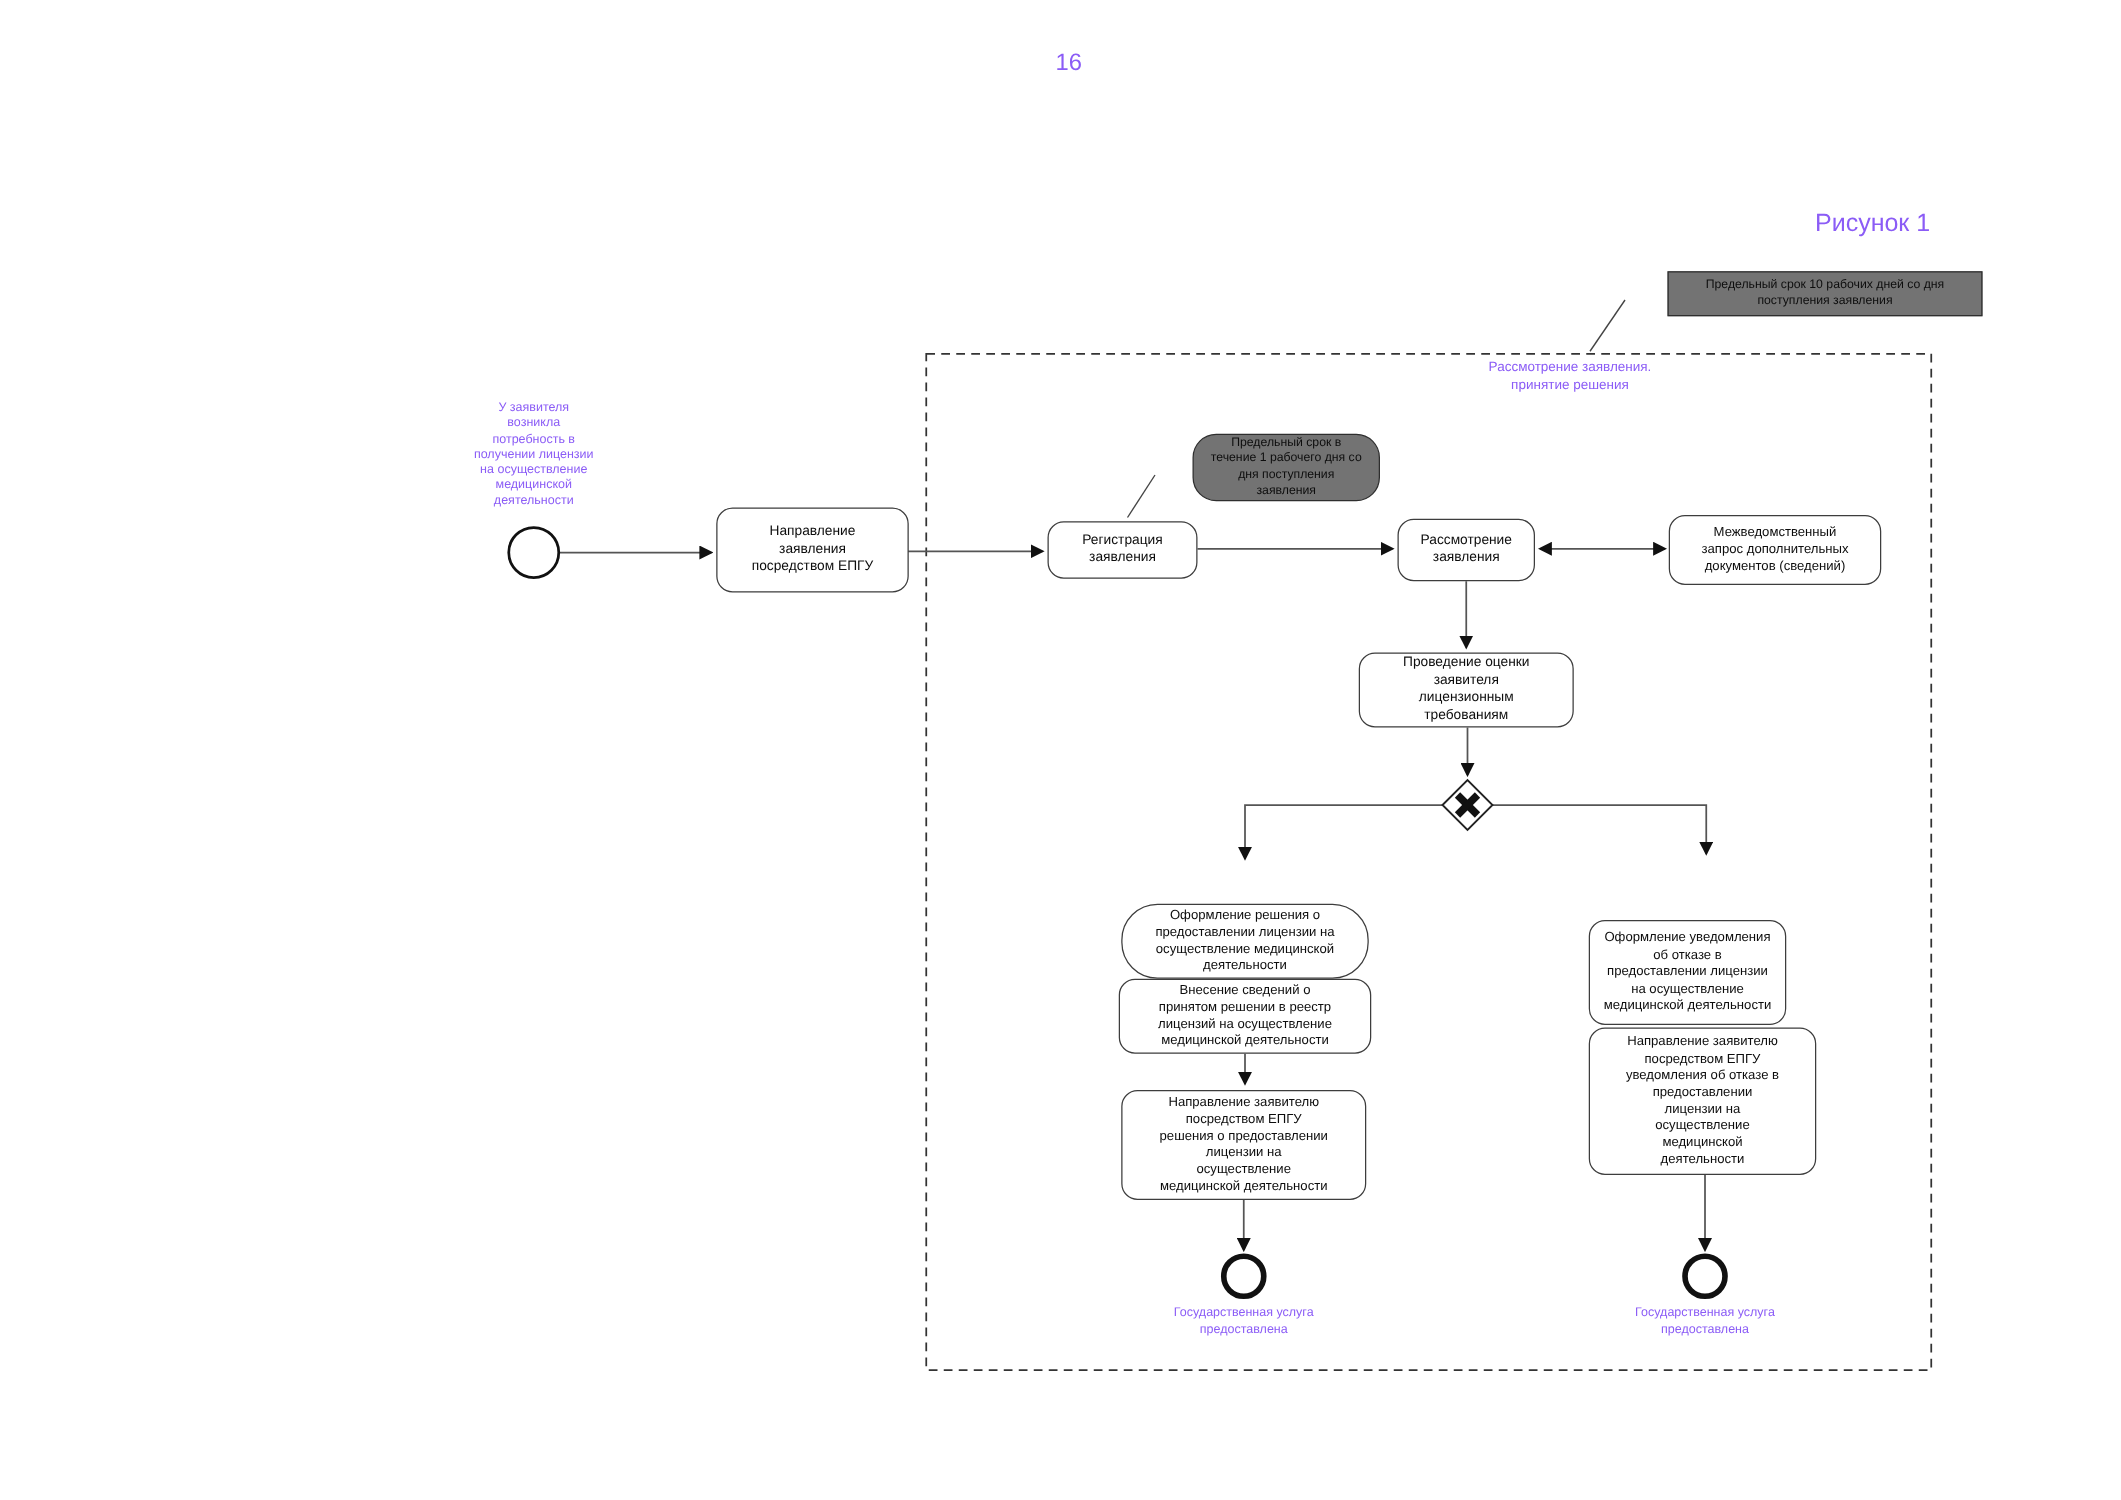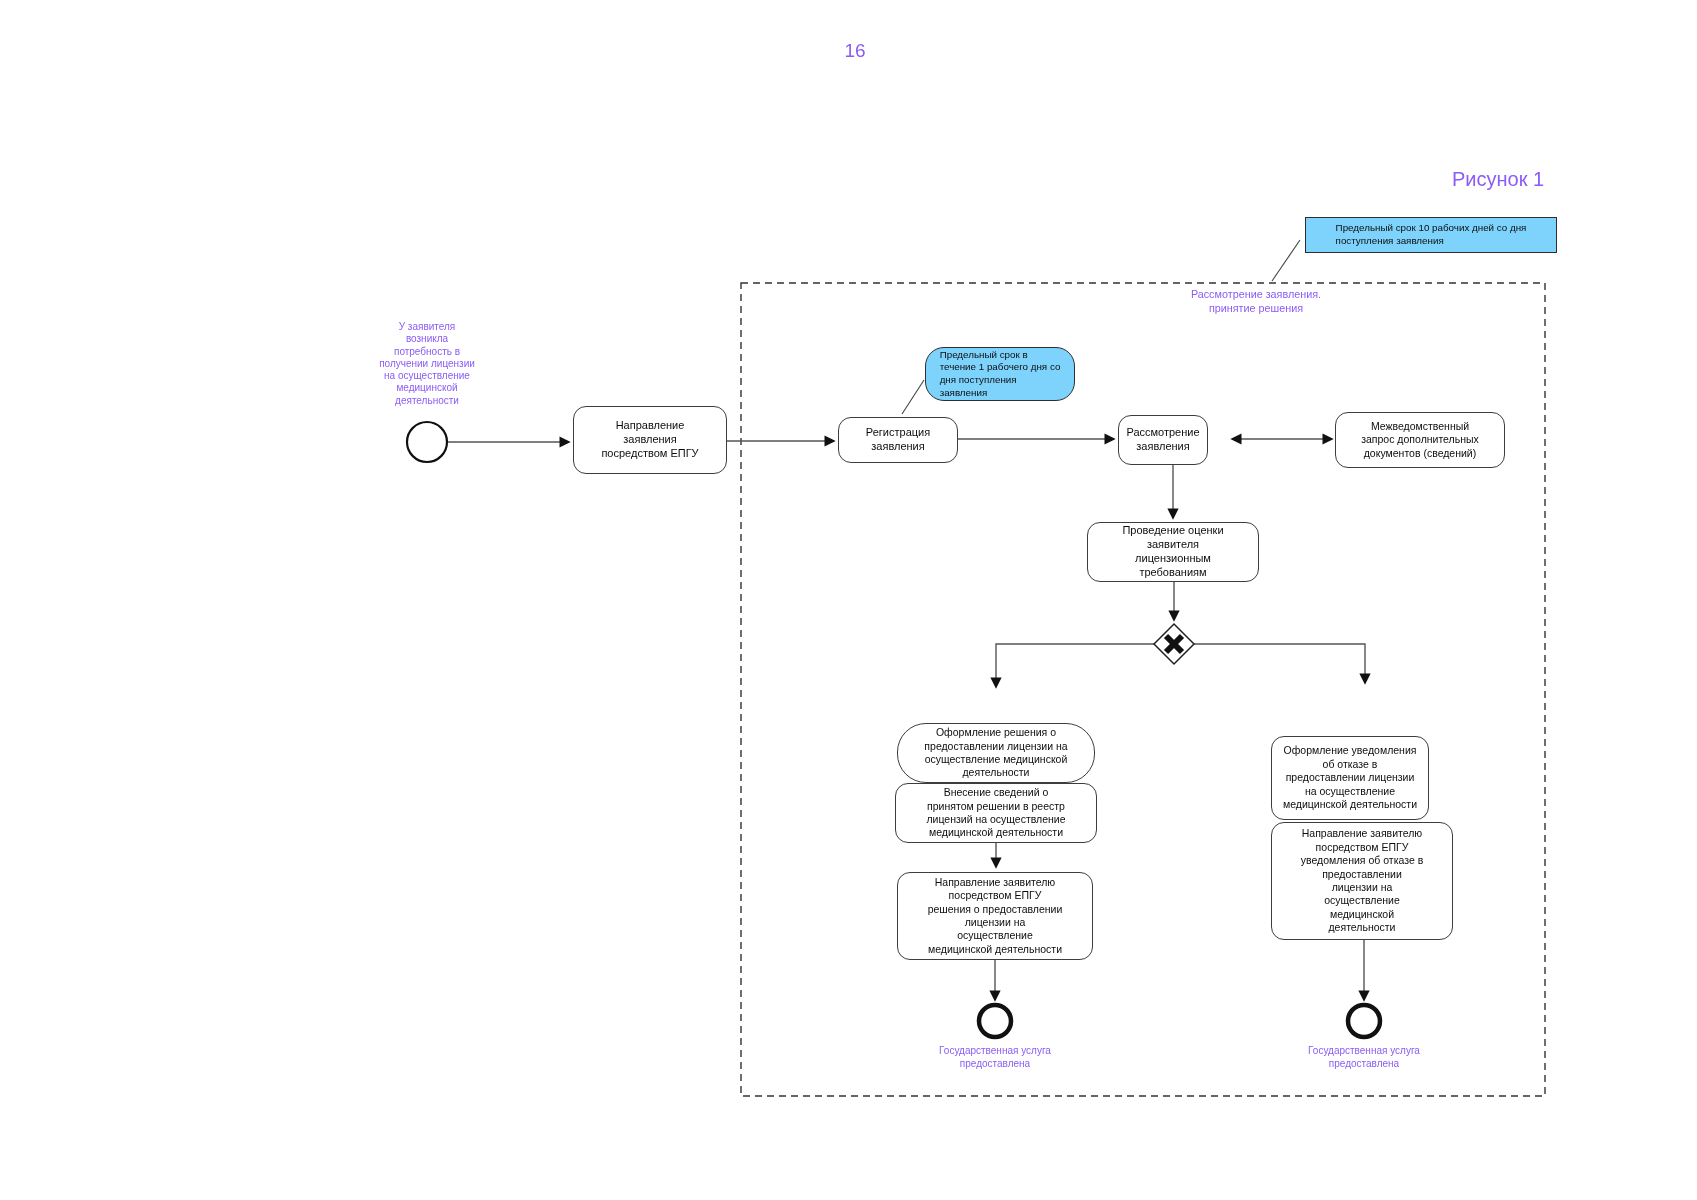--- a/index.html
+++ b/index.html
@@ -23,26 +23,27 @@
     text-align:center;
     font-size:11px;line-height:1.27;
     white-space:pre-line;
     color:#0d0d0d;
   }
   .task.small{font-size:10.5px;line-height:1.28;}
   .annotation{
     position:absolute;
     box-sizing:border-box;
     border:1.2px solid #2e2e2e;
-    background:#7dd3fc;
+    background:#737373;
     display:flex;align-items:center;justify-content:center;
-    text-align:left;
+    text-align:center;
     font-size:9.8px;line-height:1.28;
     white-space:pre-line;
     color:#0d0d0d;
+    margin-left:29px;
   }
   .freelabel{
     position:absolute;
     text-align:center;
     white-space:pre-line;
     color:#8b5cf6;
   }
   .pagenum{font-size:19px;}
   .figlabel{font-size:20px;}
 </style>
@@ -106,21 +107,21 @@
 получении лицензии
 на осуществление
 медицинской
 деятельности</div>
 
   <div class="task" style="left:573px;top:406px;width:154px;height:68px;">Направление
 заявления
 посредством ЕПГУ</div>
   <div class="task" style="left:838px;top:417px;width:120px;height:46px;">Регистрация
 заявления</div>
-  <div class="task" style="left:1118px;top:415px;width:90px;height:50px;">Рассмотрение
+  <div class="task" style="left:1118px;top:415px;width:110px;height:50px;">Рассмотрение
 заявления</div>
   <div class="task small" style="left:1335px;top:412px;width:170px;height:56px;">Межведомственный
 запрос дополнительных
 документов (сведений)</div>
   <div class="task" style="left:1087px;top:522px;width:172px;height:60px;">Проведение оценки
 заявителя
 лицензионным
 требованиям</div>
   <div class="task small" style="left:897px;top:723px;width:198px;height:60px;border-radius:29px;">Оформление решения о
 предоставлении лицензии на

